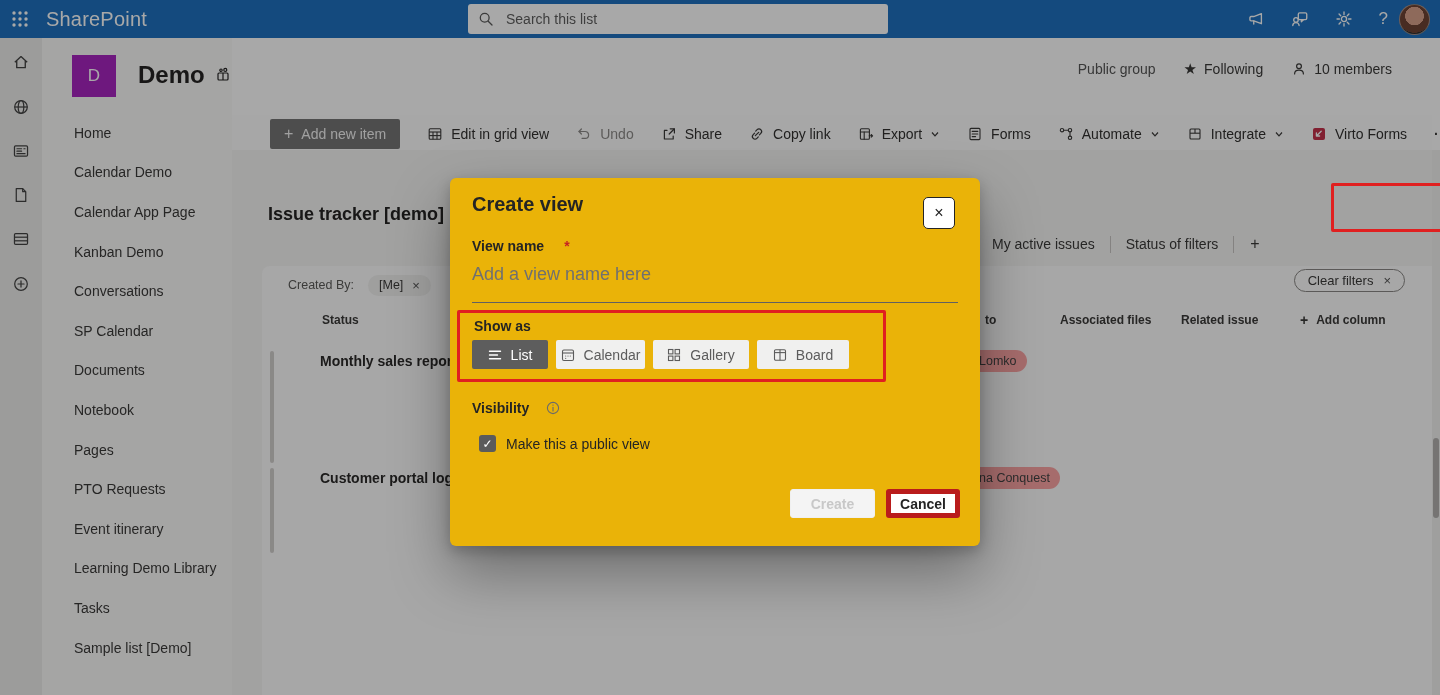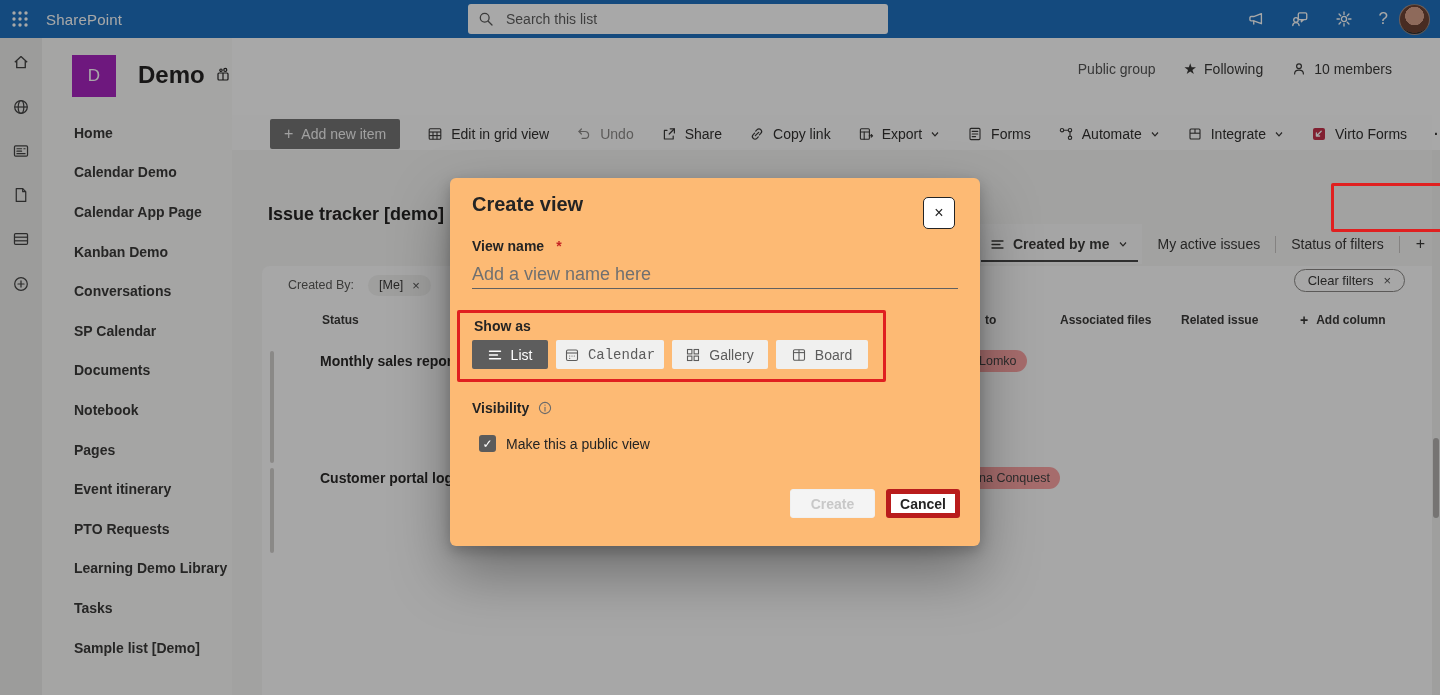--- a/index.html
+++ b/index.html
@@ -6,21 +6,21 @@
   .screen{position:relative;width:1440px;height:695px;overflow:hidden;
     font-family:"Liberation Sans",sans-serif;color:#323130;background:#fff;}
   svg.ic{display:block;flex:none;}
   .ic16{width:16px;height:16px;}
   .ic18{width:18px;height:18px;}
 
   
   .suitebar{position:absolute;left:0;top:0;width:1440px;height:38px;background:#1f71bf;
     display:flex;align-items:center;color:#fff;z-index:1;}
   .suitebar .waffle{margin-left:11px;cursor:pointer;}
-  .suitebar .appname{margin-left:17px;font-size:15px;letter-spacing:.2px;}
+  .suitebar .appname{margin-left:17px;font-size:20px;letter-spacing:.2px;}
   .searchbox{position:absolute;left:468px;top:4px;width:420px;height:30px;background:#fff;
     border-radius:3px;display:flex;align-items:center;padding:0 10px;box-sizing:border-box;color:#5a5a5a;}
   .searchbox input{border:0;outline:0;background:transparent;font:14px "Liberation Sans",sans-serif;
     margin-left:10px;width:100%;color:#333;}
   .searchbox input::placeholder{color:#5f5f5f;}
   .sb-actions{position:absolute;right:52px;top:0;height:38px;display:flex;align-items:center;gap:26px;}
   .sb-actions .sbtn{color:#fff;cursor:pointer;display:flex;align-items:center;}
   .helpq{font-size:17px;}
   .avatar{position:absolute;right:10px;top:4px;width:29px;height:29px;border-radius:50%;
     background:radial-gradient(circle at 50% 38%, #d8a18b 0 40%, #6e4434 41% 72%, #2e2e30 73%);
@@ -29,21 +29,21 @@
   
   .apprail{position:absolute;left:0;top:38px;width:42px;bottom:0;background:#ededeb;z-index:1;}
   .railic{position:absolute;left:12px;color:#444;cursor:pointer;}
 
   
   .sitenav{position:absolute;left:42px;top:38px;width:190px;bottom:0;background:#fafaf9;z-index:1;}
   .sitelogo{position:absolute;left:30px;top:17px;width:44px;height:42px;background:#a825bf;color:#fff;
     display:flex;align-items:center;justify-content:center;font-size:17px;}
   .sitetitle{position:absolute;left:96px;top:23px;font-size:24px;font-weight:bold;color:#252423;white-space:nowrap;display:flex;align-items:center;gap:10px;}
   .navlist{position:absolute;left:0;top:75px;right:0;}
-  .nav-item{height:39.6px;display:flex;align-items:center;padding-left:32px;font-size:14px;color:#3b3a39;cursor:pointer;font-weight:bold;}
+  .nav-item{height:39.6px;display:flex;align-items:center;padding-left:32px;font-size:14px;color:#3b3a39;cursor:pointer;}
   .navscroll{position:absolute;left:190px;top:77px;width:7px;height:455px;background:#c9c9c7;border-radius:4px;}
 
   
   .content{position:absolute;left:232px;top:38px;right:0;bottom:0;background:#fff;z-index:1;}
   .siteinfo{position:absolute;right:48px;top:22px;display:flex;align-items:center;gap:28px;
     font-size:14px;color:#3b3a39;white-space:nowrap;}
   .siteinfo .grp{color:#555;}
   .siteinfo .lnk{display:flex;align-items:center;gap:7px;cursor:pointer;}
   .star-filled{font-size:15px;color:#3b3a39;}
 
@@ -88,36 +88,36 @@
   .pchip{position:absolute;background:#fca5a5;border-radius:11px;height:22px;display:flex;align-items:center;
     padding:0 10px 0 24px;font-size:12.5px;color:#444;white-space:nowrap;cursor:pointer;}
 
   .pagescroll{position:absolute;right:0;top:112px;width:8px;bottom:0;background:#f1f1f0;z-index:1;}
   .pagescroll .thumb{position:absolute;left:1px;width:6px;top:288px;height:80px;background:#b3b1af;border-radius:3px;cursor:pointer;}
 
   
   .dim{position:absolute;inset:0;background:rgba(0,0,0,0.34);z-index:5;}
 
   
-  .modal{position:absolute;left:450px;top:178px;width:530px;height:368px;background:#fdba74;border-radius:6px;
+  .modal{position:absolute;left:450px;top:178px;width:530px;height:368px;background:#eab308;border-radius:6px;
     box-shadow:0 26px 58px rgba(0,0,0,.35), 0 5px 14px rgba(0,0,0,.22);z-index:10;color:#242424;}
   .mtitle{position:absolute;left:22px;top:15px;font-size:20px;font-weight:bold;}
   .mclose{position:absolute;right:25px;top:19px;width:30px;height:30px;border:1.5px solid #242424;border-radius:5px;
     display:flex;align-items:center;justify-content:center;font-size:16px;cursor:pointer;background:#fff;}
-  .mlabel{position:absolute;font-size:14px;font-weight:bold;color:#242424;display:flex;align-items:center;gap:8px;}
+  .mlabel{position:absolute;font-size:14px;font-weight:bold;color:#242424;display:flex;align-items:center;gap:16px;}
   .req{color:#c52323;font-weight:bold;margin-left:4px;}
   .viewnamein{position:absolute;left:22px;right:22px;top:86px;}
-  .viewnamein input{width:100%;border:0;border-bottom:1px solid #616161;outline:0;padding:0 0 3px 0;
+  .viewnamein input{width:100%;border:0;border-bottom:1px solid #616161;outline:0;padding:0 0 17px 0;
     font:18px "Liberation Sans",sans-serif;color:#242424;box-sizing:border-box;background:transparent;}
   .viewnamein input::placeholder{color:#707070;}
   .togglerow{position:absolute;left:22px;top:162px;display:flex;gap:8px;}
   .tgl{height:29px;display:flex;align-items:center;justify-content:center;gap:9px;background:#f0f0ef;
     border-radius:2px;font-size:14px;color:#5c5c5c;cursor:pointer;}
   .tgl.sel{background:#5d5d5d;color:#fff;}
-  .w-list{width:76px;}.w-cal{width:108px;font-family:Liberation Mono, monospace;}.w-gal{width:96px;}.w-brd{width:92px;}
+  .w-list{width:76px;}.w-cal{width:89px;}.w-gal{width:96px;}.w-brd{width:92px;}
   .chkrow{position:absolute;left:29px;top:257px;display:flex;align-items:center;gap:10px;cursor:pointer;}
   .chk{width:17px;height:17px;background:#5b5b5b;border-radius:3px;color:#fff;font-size:12px;
     display:flex;align-items:center;justify-content:center;}
   .chklbl{font-size:14px;color:#242424;}
   .mfooter{position:absolute;right:20px;top:311px;display:flex;gap:11px;}
   .btn{height:29px;border-radius:3px;font-size:14px;font-weight:bold;display:flex;align-items:center;
     justify-content:center;box-sizing:border-box;}
   .btn.create{width:85px;background:#f4f4f4;color:#c8c8c8;border:1px solid #f0f0f0;cursor:default;}
   .btn.cancel{width:74px;background:#fff;border:5px solid #b91c1c;color:#242424;cursor:pointer;}
 
@@ -243,22 +243,22 @@
     <div class="navlist">
       <div class="nav-item">Home</div>
       <div class="nav-item">Calendar Demo</div>
       <div class="nav-item">Calendar App Page</div>
       <div class="nav-item">Kanban Demo</div>
       <div class="nav-item">Conversations</div>
       <div class="nav-item">SP Calendar</div>
       <div class="nav-item">Documents</div>
       <div class="nav-item">Notebook</div>
       <div class="nav-item">Pages</div>
+      <div class="nav-item">PTO Requests</div>
       <div class="nav-item">Event itinerary</div>
-      <div class="nav-item">PTO Requests</div>
       <div class="nav-item">Learning Demo Library</div>
       <div class="nav-item">Tasks</div>
       <div class="nav-item">Sample list [Demo]</div>
     </div>
     <div class="navscroll"></div>
   </div>
 
   <div class="content">
 
     <div class="siteinfo">
@@ -389,33 +389,20 @@
 
     </div>
 
     <div class="pagearea">
       <div class="ltitle">
         <span>Issue tracker [demo]</span>
         <span class="favstar">☆</span>
       </div>
 
       <div class="views">
-        <span class="tabsel">
-          <span>
-              <svg class="ic" style="width:13px;height:13px" viewBox="0 0 13 13" fill="none" stroke="#3b3a39" stroke-width="1.3" stroke-linecap="round">
-                <line x1="1" y1="3" x2="12" y2="3"></line>
-                <line x1="1" y1="6.5" x2="9" y2="6.5"></line>
-                <line x1="1" y1="10" x2="12" y2="10"></line>
-              </svg>
-            </span>
-          <span>Created by me</span>
-          <svg class="ic chev" viewBox="0 0 10 10" fill="none" stroke="#3b3a39" stroke-width="1.2">
-              <path d="M2 3.5 L5 6.8 L8 3.5"></path>
-            </svg>
-        </span>
         <span class="vtab">My active issues</span>
         <span class="vdiv"></span>
         <span class="vtab">Status of filters</span>
         <span class="vdiv"></span>
         <span class="addview">
           <span class="plusg">+</span>
 
         </span>
       </div>
 

